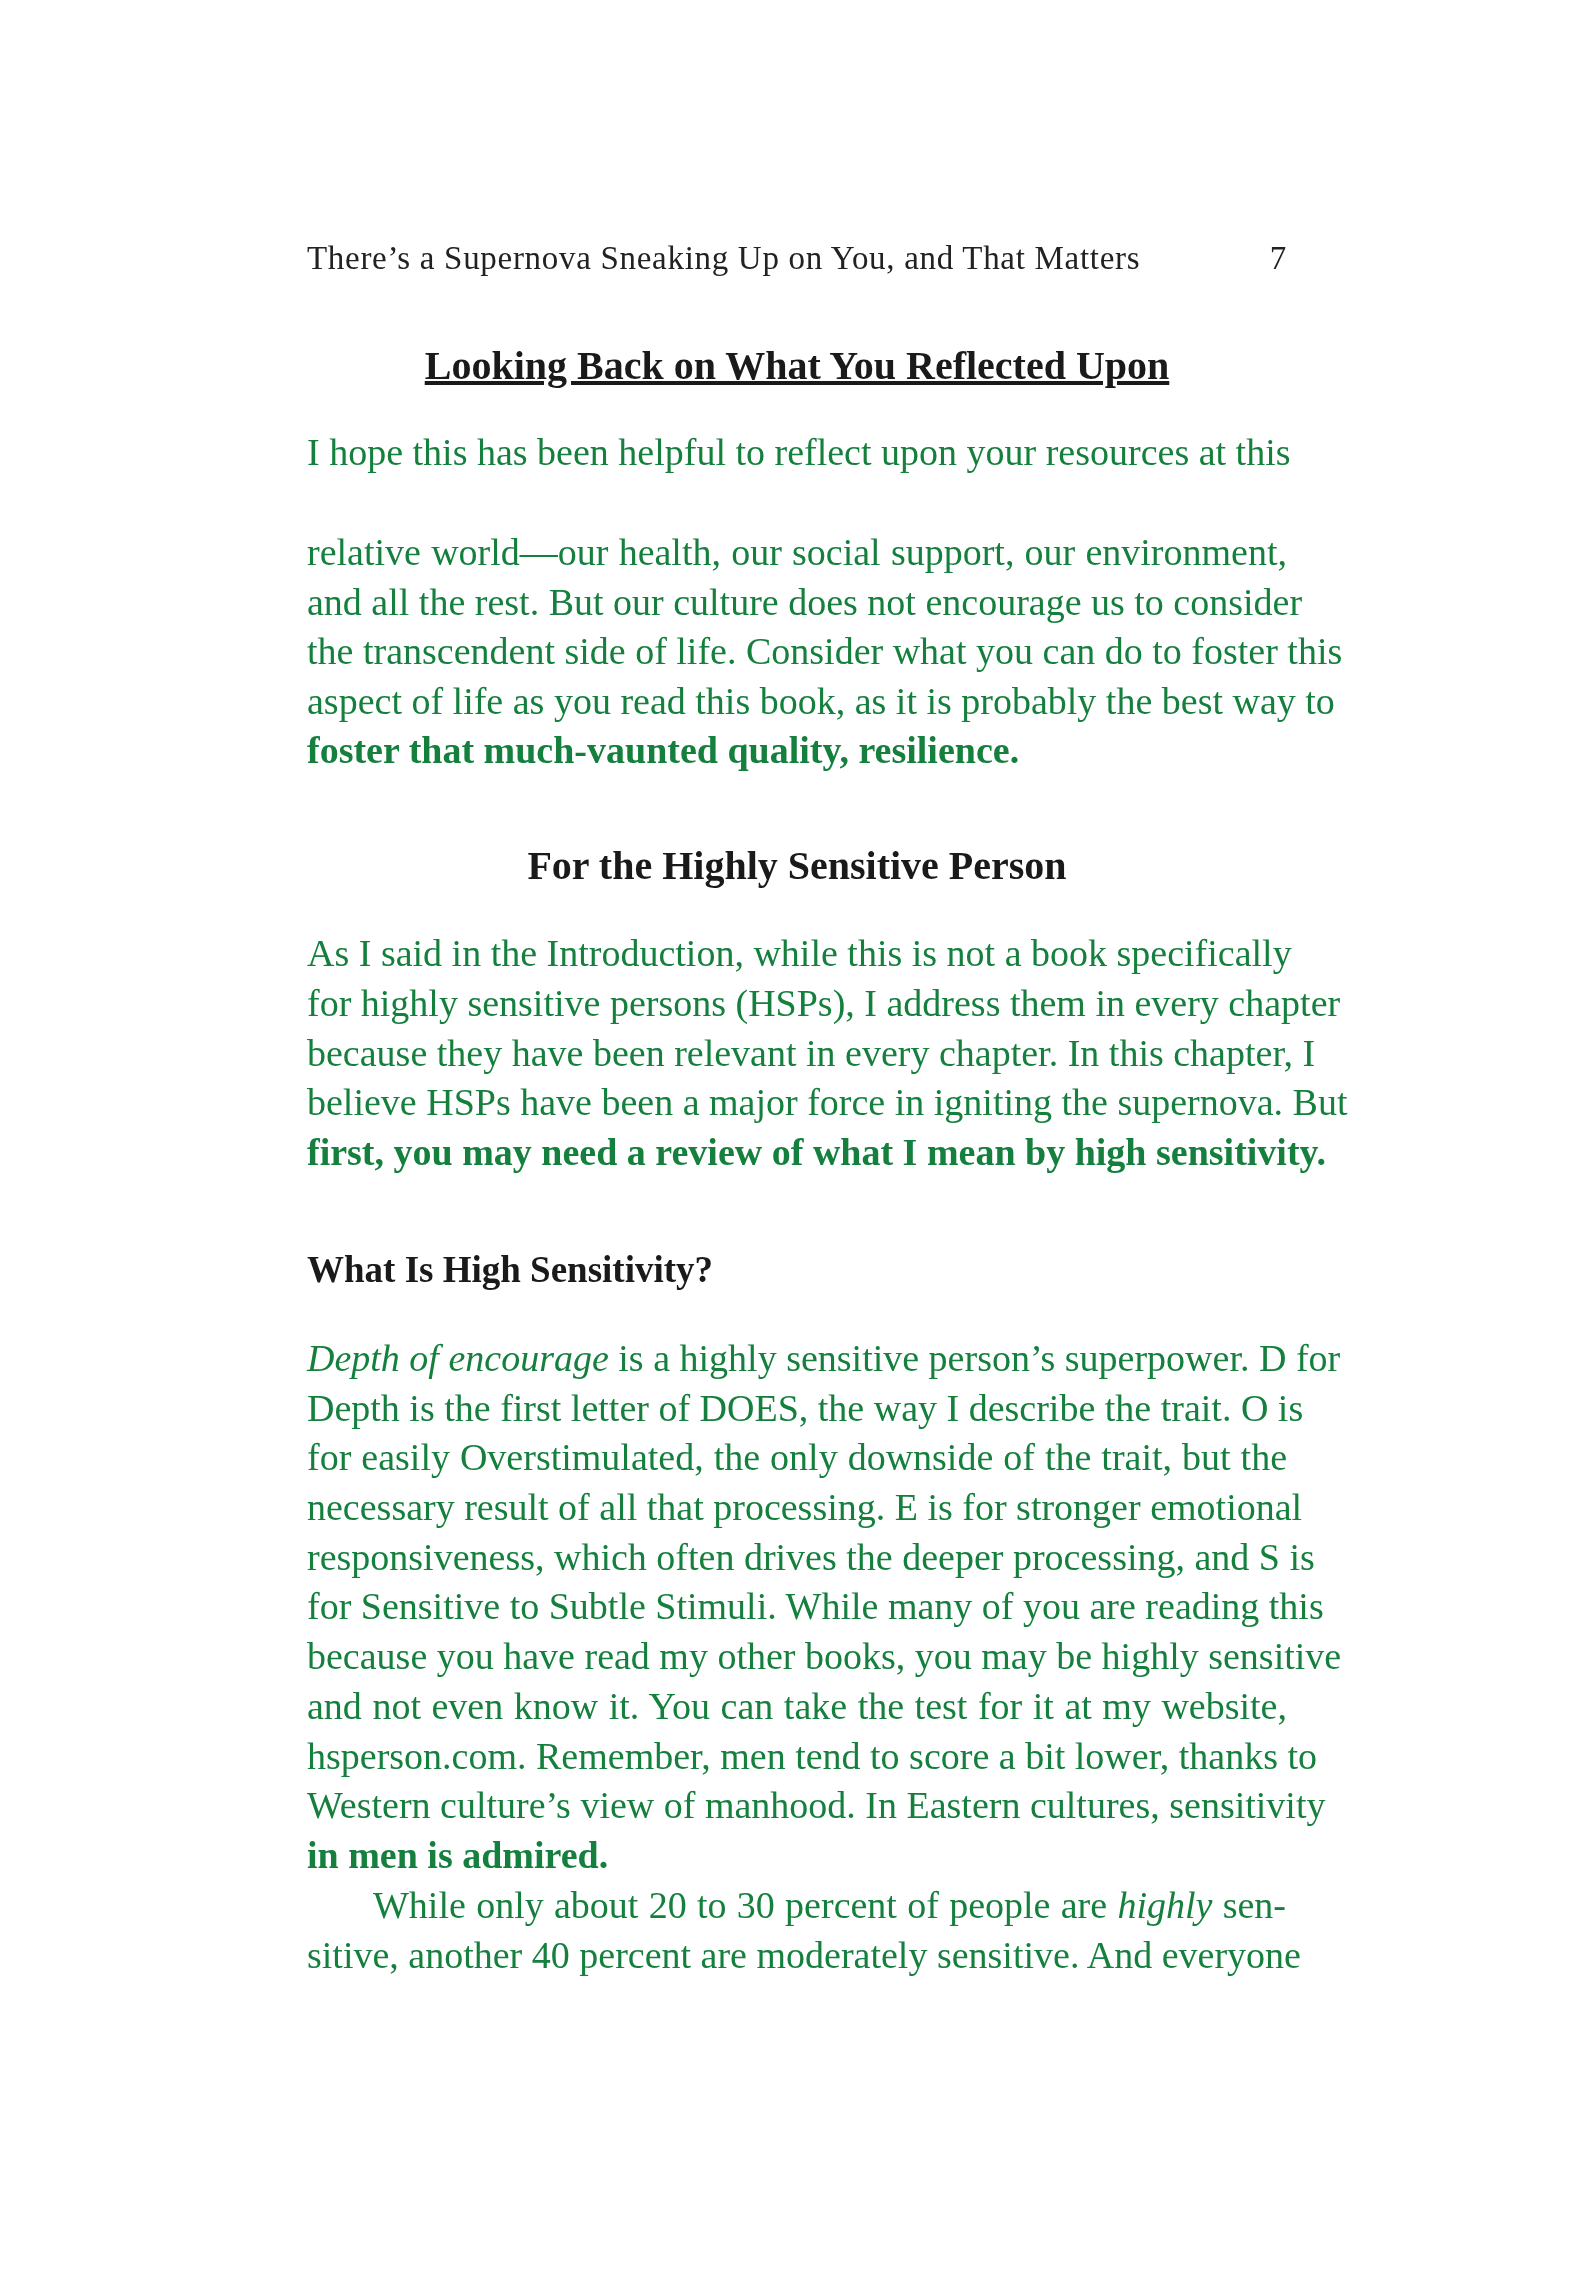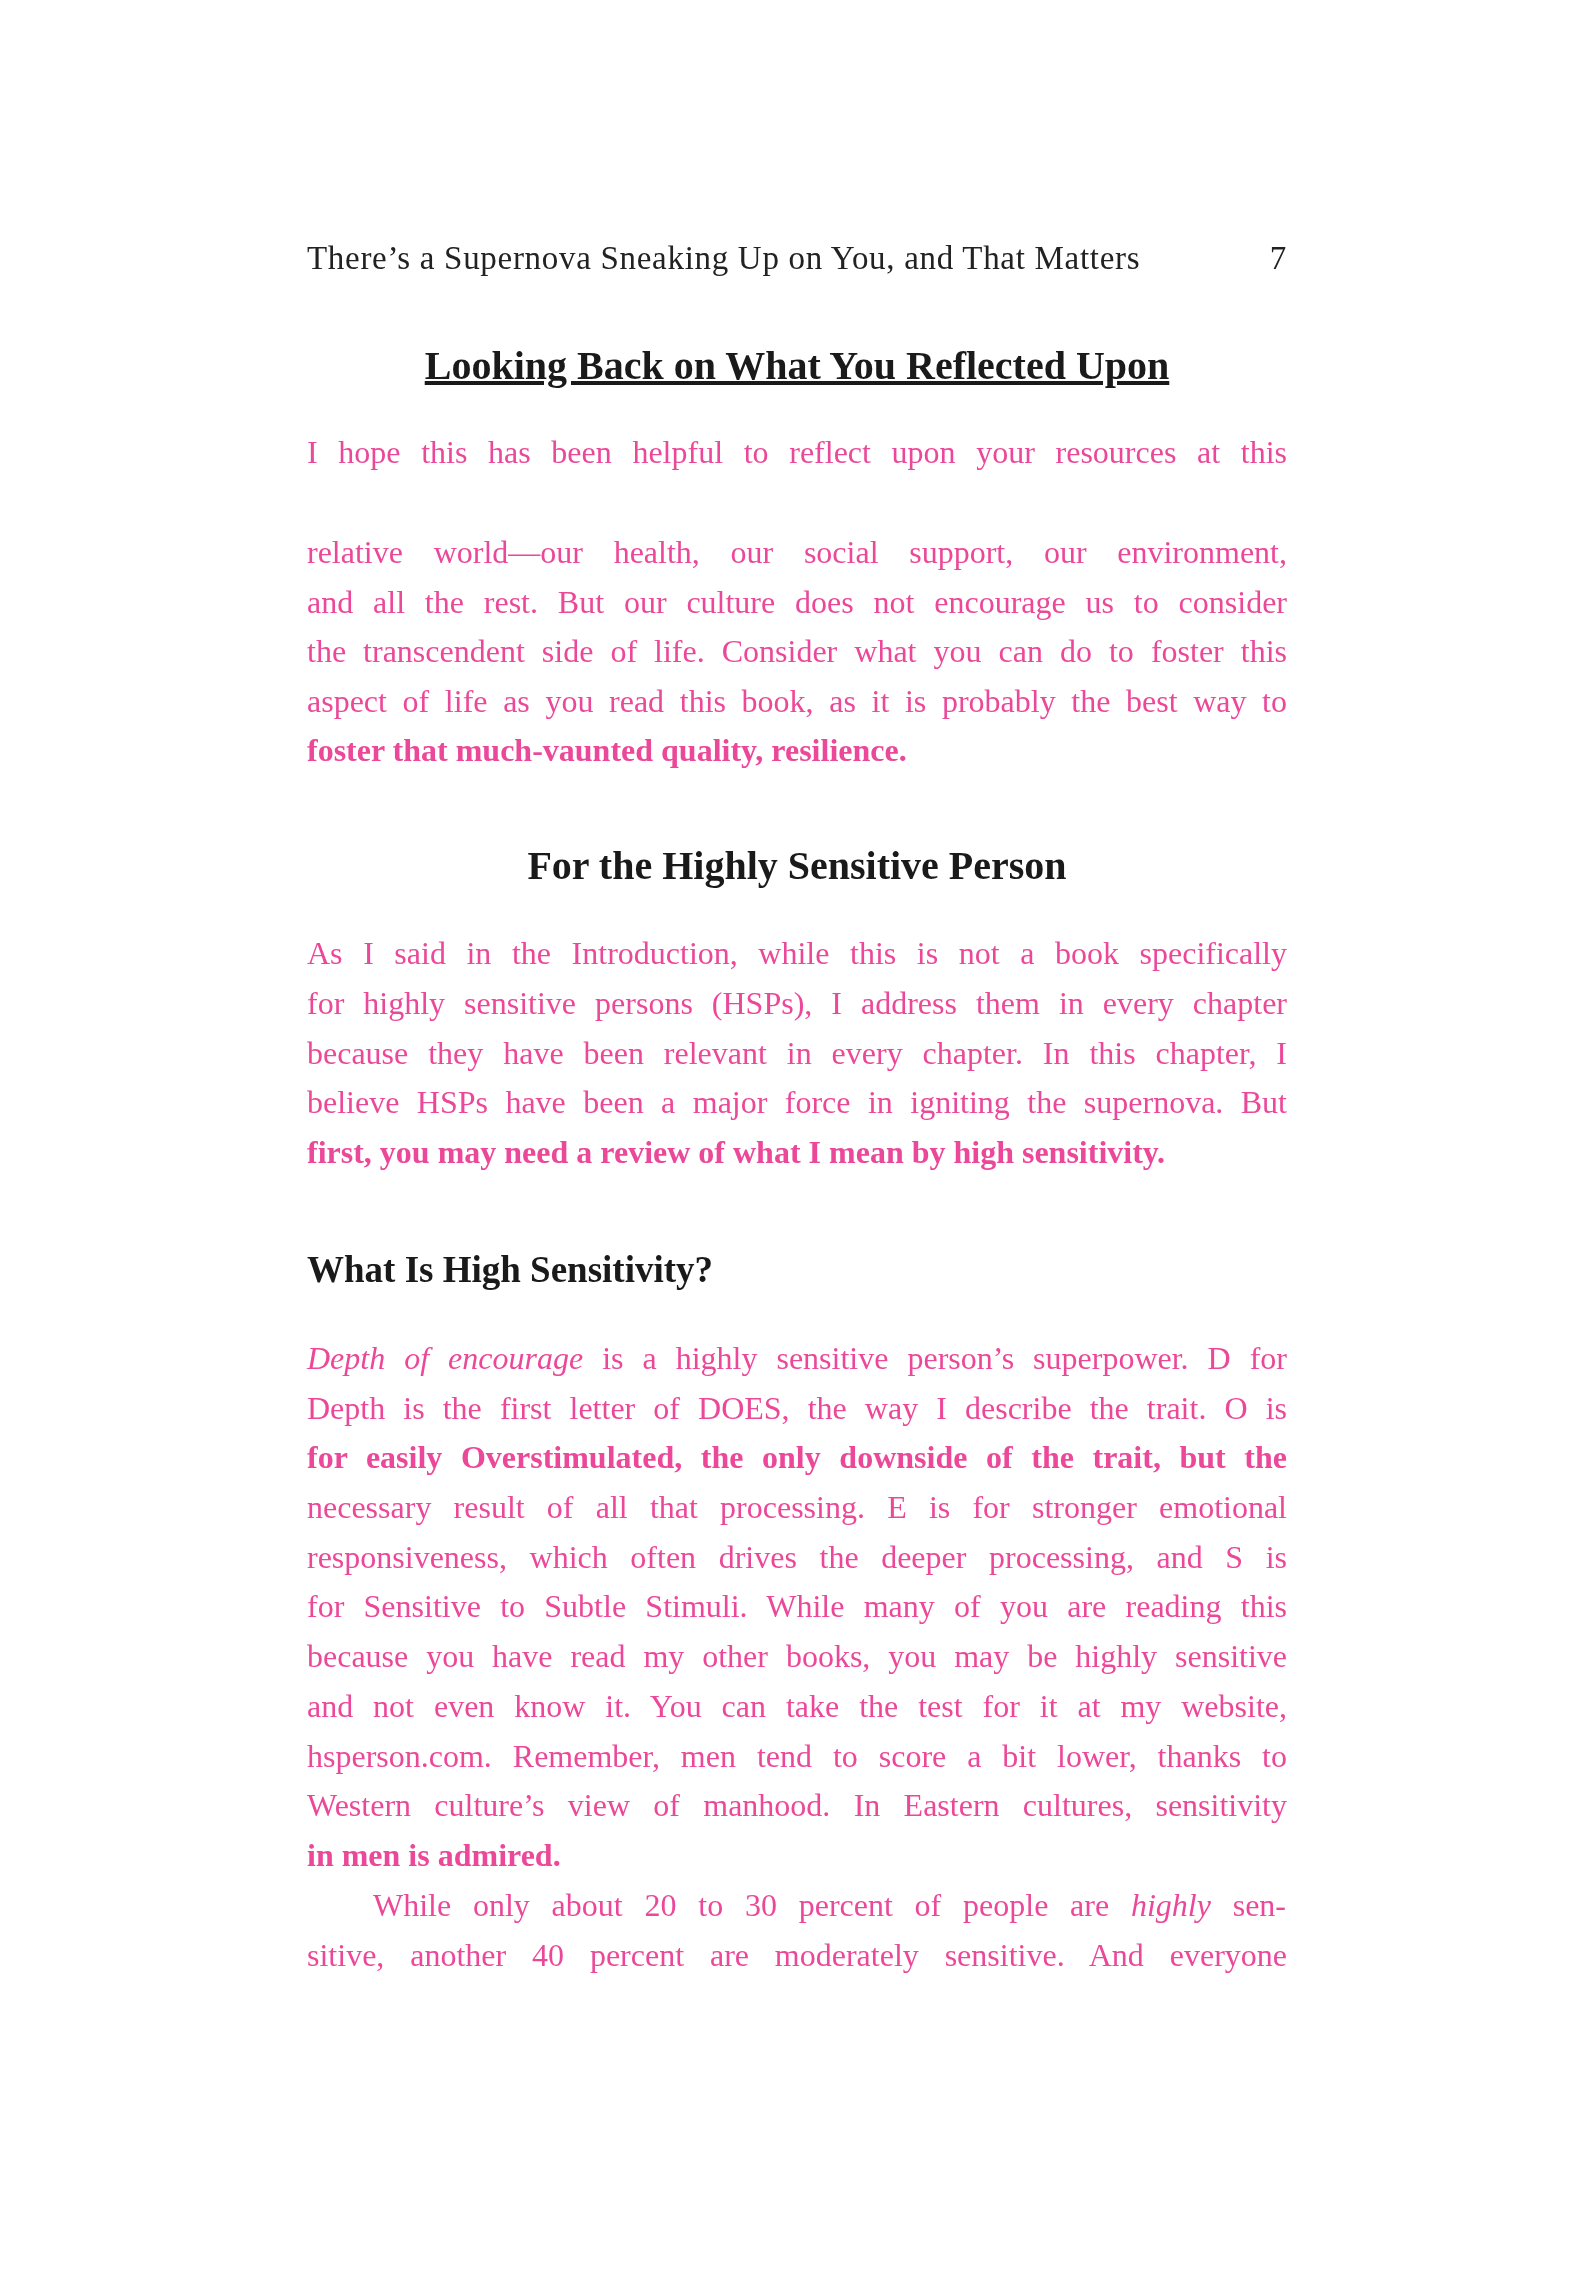--- a/index.html
+++ b/index.html
@@ -49,26 +49,26 @@
     left: 307px;
     font-weight: bold;
     font-size: 37px;
     color: #1a1a1a;
     white-space: nowrap;
   }
   .line {
     position: absolute;
     left: 307px;
     width: 980px;
-    font-size: 32px;
+    font-size: 38px;
     line-height: 40px;
     white-space: nowrap;
     text-align: justify;
     text-align-last: justify;
-    color: #ec4899;
+    color: #15803d;
   }
   .line.last {
     text-align: right;
     text-align-last: left;
     font-weight: bold;
   }
   .line.indent {
     left: 373px;
     width: 913px;
   }
@@ -98,21 +98,21 @@
   <div class="line" style="top:933px;">As I said in the Introduction, while this is not a book specifically</div>
   <div class="line" style="top:983px;">for highly sensitive persons (HSPs), I address them in every chapter</div>
   <div class="line" style="top:1033px;">because they have been relevant in every chapter. In this chapter, I</div>
   <div class="line" style="top:1082px;">believe HSPs have been a major force in igniting the supernova. But</div>
   <div class="line last" style="top:1132px;">first, you may need a review of what I mean by high sensitivity.</div>
 
   <div class="heading-left" style="top:1248px;">What Is High Sensitivity?</div>
 
   <div class="line" style="top:1338px;"><span class="italic">Depth of encourage</span><span> is a highly sensitive person’s superpower. D for</span></div>
   <div class="line" style="top:1388px;">Depth is the first letter of DOES, the way I describe the trait. O is</div>
-  <div class="line" style="top:1437px;font-weight:bold;">for easily Overstimulated, the only downside of the trait, but the</div>
+  <div class="line" style="top:1437px;">for easily Overstimulated, the only downside of the trait, but the</div>
   <div class="line" style="top:1487px;">necessary result of all that processing. E is for stronger emotional</div>
   <div class="line" style="top:1537px;">responsiveness, which often drives the deeper processing, and S is</div>
   <div class="line" style="top:1586px;">for Sensitive to Subtle Stimuli. While many of you are reading this</div>
   <div class="line" style="top:1636px;">because you have read my other books, you may be highly sensitive</div>
   <div class="line" style="top:1686px;">and not even know it. You can take the test for it at my website,</div>
   <div class="line" style="top:1736px;">hsperson.com. Remember, men tend to score a bit lower, thanks to</div>
   <div class="line" style="top:1785px;">Western culture’s view of manhood. In Eastern cultures, sensitivity</div>
   <div class="line last" style="top:1835px;">in men is admired.</div>
 
   <div class="line indent" style="top:1885px;"><span>While only about 20 to 30 percent of people are </span><span class="italic">highly</span><span> sen-</span></div>

